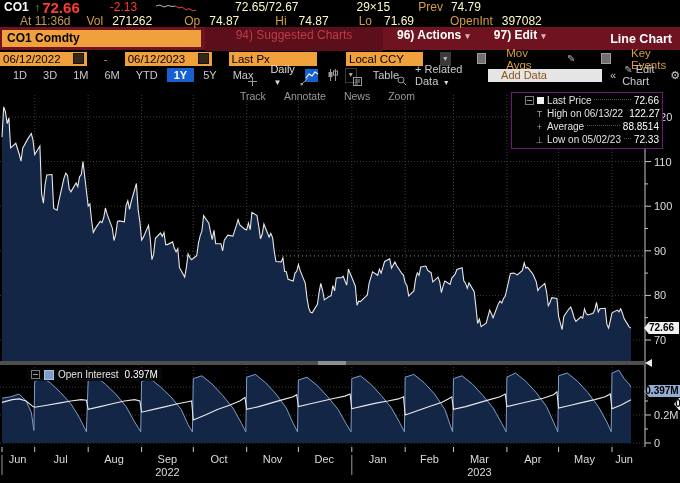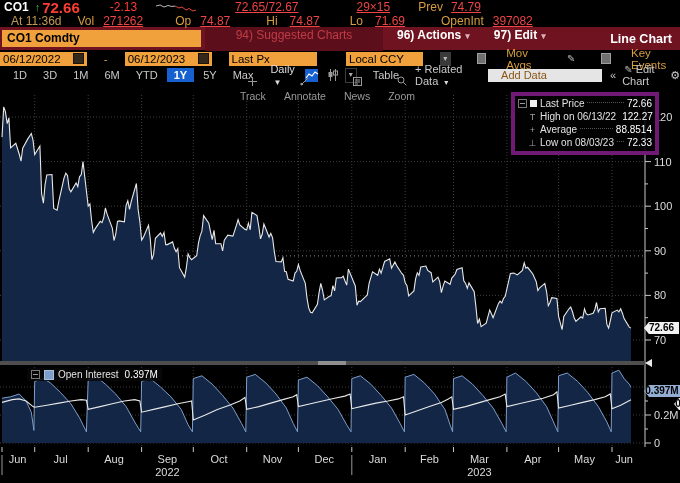--- a/index.html
+++ b/index.html
@@ -5,21 +5,21 @@
   html,body{margin:0;padding:0;background:#000;}
   .screen{position:relative;width:680px;height:483px;background:#000;overflow:hidden;
           font-family:"Liberation Sans",sans-serif;color:#e8e8e8;}
   .r1{height:14px;display:flex;align-items:center;font-size:12px;white-space:nowrap;}
   .r2{height:13px;display:flex;align-items:center;font-size:12px;white-space:nowrap;}
   .tkr{color:#fff;font-weight:bold;margin-left:4px;}
   .uparrow{color:#31c44f;margin-left:6px;font-size:11px;}
   .bigpx{color:#ff3d35;font-weight:bold;font-size:15px;margin-left:2px;}
   .chg{color:#ff3d35;margin-left:30px;}
   .spark{margin-left:18px;}
-  .wht{color:#ef4444;text-decoration:underline;}
+  .wht{color:#fef9c3;}
   .amb{color:#d79d3e;}
   .dim{color:#c49a52;}
   .redbar{height:23px;background:#701320;display:flex;align-items:center;padding:0 2px;gap:4px;}
   .sec-field{width:194px;height:17px;background:#f0a13c;color:#000;font-size:12px;line-height:17px;
              padding-left:5px;font-weight:bold;}
   .redbtn{height:24px;line-height:17px;font-size:12px;padding:0 10px;}
   .suggested{background:#5c0e1a;color:#bf3d48;width:158px;text-align:center;}
   .wbtn{color:#fff;font-weight:bold;}
   .chev{color:#d8b0b5;font-size:9px;margin-left:4px;}
   .spacer{flex:1;}
@@ -55,21 +55,21 @@
   svg .pline{stroke:#e8e8e8;stroke-width:1.1;fill:none;}
   svg .oiedge{stroke:#7d9ecb;stroke-width:1;fill:none;}
   svg .axis{stroke:#c8c8c8;stroke-width:1;}
   svg .tick{stroke:#c8c8c8;stroke-width:1;}
   svg text{fill:#dcdcdc;font-size:11px;font-family:"Liberation Sans",sans-serif;}
   .divider{position:absolute;left:0;top:361px;width:645px;height:4px;background:#4e4e4e;}
   .divhandle{position:absolute;left:318px;top:0;width:28px;height:4px;background:#8f8f8f;}
   .divtri{position:absolute;left:645px;top:359px;width:0;height:0;
           border-top:4px solid transparent;border-bottom:4px solid transparent;border-right:7px solid #e8e8e8;}
   .legend{position:absolute;left:511px;top:92px;width:134px;background:rgba(2,2,2,.88);
-          border:4px solid #701a75;font-size:10px;padding:1px 3px 2px 3px;}
+          border:1px solid #701a75;font-size:10px;padding:1px 3px 2px 13px;}
   .lrow{display:flex;align-items:center;height:13px;white-space:nowrap;}
   .expander{width:7px;height:7px;border:1px solid #7a7a7a;position:relative;flex:0 0 auto;}
   .expander::after{content:"";position:absolute;left:1px;top:3px;width:5px;height:1px;background:#9a9a9a;}
   .swatch-white{width:7px;height:7px;background:#f0f0f0;margin:0 3px 0 3px;flex:0 0 auto;}
   .swatch-blue{width:8px;height:8px;background:#7d9ecb;border:1px solid #a9c0de;margin:0 4px;flex:0 0 auto;}
   .lmark{width:9px;color:#9f9f9f;font-size:9px;text-align:center;margin:0 3px 0 10px;flex:0 0 auto;}
   .llab{color:#e2e2e2;}
   .ldots{flex:1;border-bottom:1px dotted #555;margin:0 3px 3px 3px;}
   .lval{color:#fff;}
   .sublegend{position:absolute;left:27px;top:368px;display:flex;align-items:center;font-size:10px;
@@ -96,21 +96,21 @@
         <polyline points="20,4 24,6 27,5 31,8 34,6.5 38,9 41,8" fill="none" stroke="#e0443a" stroke-width="1"></polyline>
       </svg>
     </span>
     <span class="wht" style="margin-left:38px">72.65/72.67</span>
     <span class="wht" style="margin-left:58px">29×15</span>
     <span class="amb" style="margin-left:28px">Prev</span>
     <span class="wht" style="margin-left:8px">74.79</span>
   </div>
 
   <div class="r2">
-    <span class="dim" style="margin-left:11px">At 11:36d</span>
+    <span class="dim" style="margin-left:20px">At 11:36d</span>
     <span class="amb" style="margin-left:16px">Vol</span>
     <span class="wht" style="margin-left:9px">271262</span>
     <span class="amb" style="margin-left:32px">Op</span>
     <span class="wht" style="margin-left:9px">74.87</span>
     <span class="amb" style="margin-left:36px">Hi</span>
     <span class="wht" style="margin-left:12px">74.87</span>
     <span class="amb" style="margin-left:30px">Lo</span>
     <span class="wht" style="margin-left:12px">71.69</span>
     <span class="amb" style="margin-left:36px">OpenInt</span>
     <span class="wht" style="margin-left:9px">397082</span>
@@ -352,21 +352,21 @@
       <span class="lval">122.27</span>
     </div>
     <div class="lrow">
       <span class="lmark">+</span>
       <span class="llab">Average</span>
       <span class="ldots"></span>
       <span class="lval">88.8514</span>
     </div>
     <div class="lrow">
       <span class="lmark">⊥</span>
-      <span class="llab">Low on 08/03/23</span>
+      <span class="llab">Low on 05/02/23</span>
       <span class="ldots"></span>
       <span class="lval">72.33</span>
     </div>
   </div>
 
   <div class="sublegend">
     <span class="expander"></span>
     <span class="swatch-blue"></span>
     <span class="llab">Open Interest</span>
     <span class="lval" style="margin-left:6px">0.397M</span>

